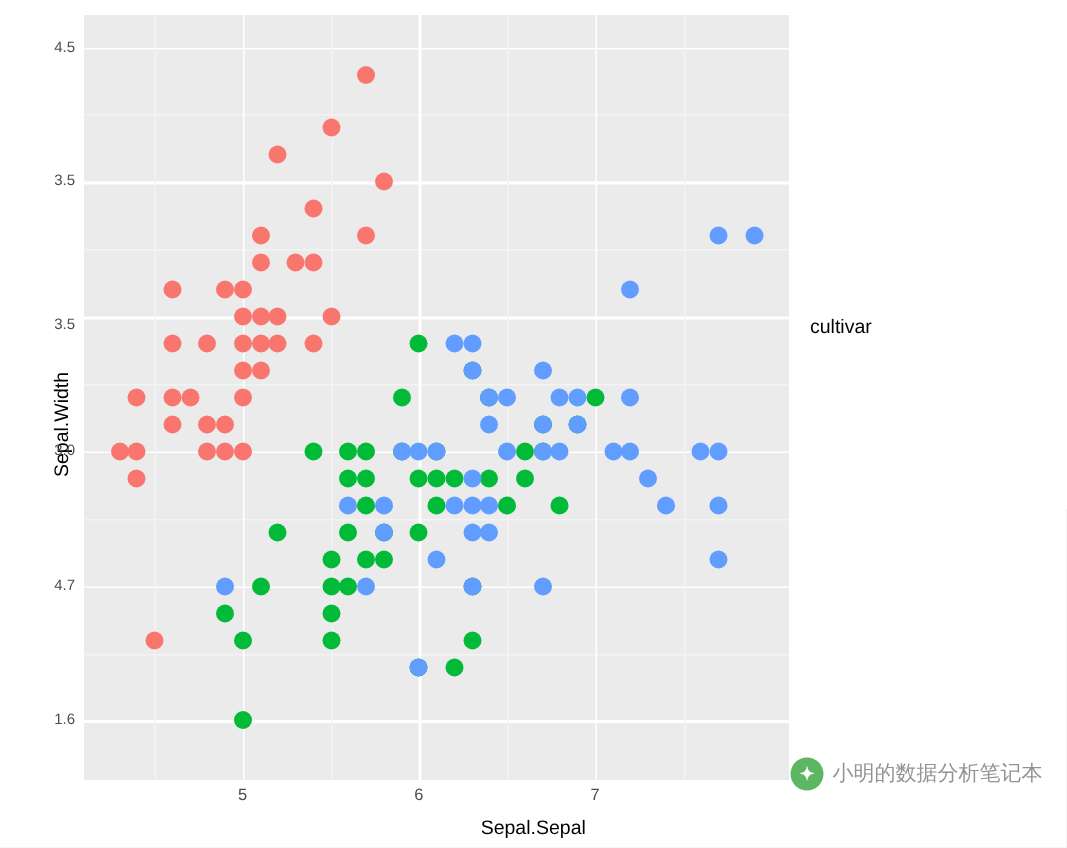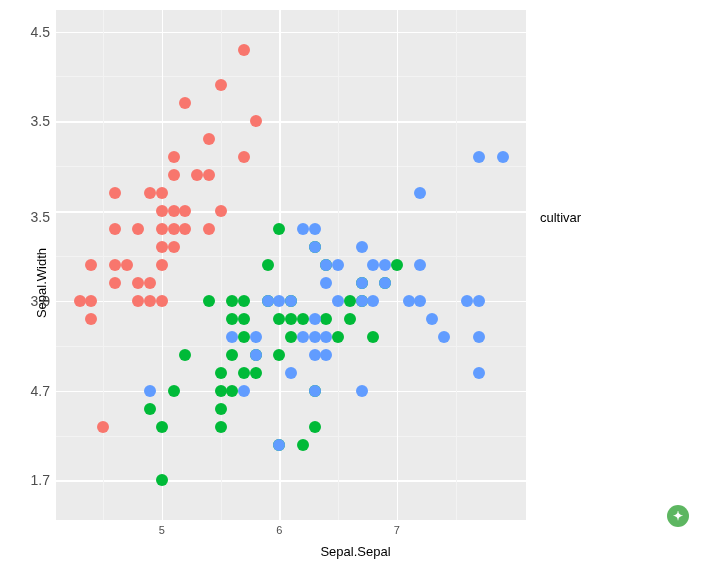--- a/index.html
+++ b/index.html
@@ -46,21 +46,21 @@
   }
   .grid-major-h { height: 1.5px; width: 100%; left: 0; }
   .grid-major-v { width: 1.5px; height: 100%; top: 0; }
   .grid-minor-h { position:absolute; height:0.6px; width:100%; left:0; background:#f3f3f3; }
   .grid-minor-v { position:absolute; width:0.6px; height:100%; top:0; background:#f3f3f3; }
   .ytick {
     position: absolute;
     right: 100%;
     transform: translateY(-50%);
     padding-right: 6px;
-    font-size: 14px;
+    font-size: 10px;
     color: #4d4d4d;
     white-space: nowrap;
   }
   .xtick {
     position: absolute;
     top: 100%;
     transform: translateX(-50%);
     padding-top: 4px;
     font-size: 11px;
     color: #4d4d4d;
@@ -100,21 +100,21 @@
   }
 </style>
 </head>
 <body>
 
 <div class="chart-wrap">
   <div class="ylabel">Sepal.Width</div>
   <div class="xlabel">Sepal.Sepal</div>
   <div class="plot" id="plot">
       <div class="grid-major-h" style="top: 470.493px;"></div>
-      <div class="ytick" style="top: 470.493px;">1.7</div>
+      <div class="ytick" style="top: 470.493px;">1.6</div>
       <div class="grid-major-h" style="top: 380.704px;"></div>
       <div class="ytick" style="top: 380.704px;">4.7</div>
       <div class="grid-major-h" style="top: 290.915px;"></div>
       <div class="ytick" style="top: 290.915px;">3.0</div>
       <div class="grid-major-h" style="top: 201.127px;"></div>
       <div class="ytick" style="top: 207px;">3.5</div>
       <div class="grid-major-h" style="top: 111.338px;"></div>
       <div class="ytick" style="top: 111.338px;">3.5</div>
       <div class="grid-major-h" style="top: 21.5493px;"></div>
       <div class="ytick" style="top: 21.5493px;">4.5</div>
@@ -261,14 +261,15 @@
       <div class="pt" style="left: 423px; top: 147.254px; background: rgb(97, 156, 255);"></div>
       <div class="pt" style="left: 446.5px; top: 147.254px; background: rgb(97, 156, 255);"></div>
     </div>
 
   <div class="legend">
     <div class="legend-title">cultivar</div>
   </div>
 
   <div class="watermark">
     <span class="wicon">✦</span>
+    <span>小明的数据分析笔记本</span>
   </div>
 </div>
 
 </body></html>

